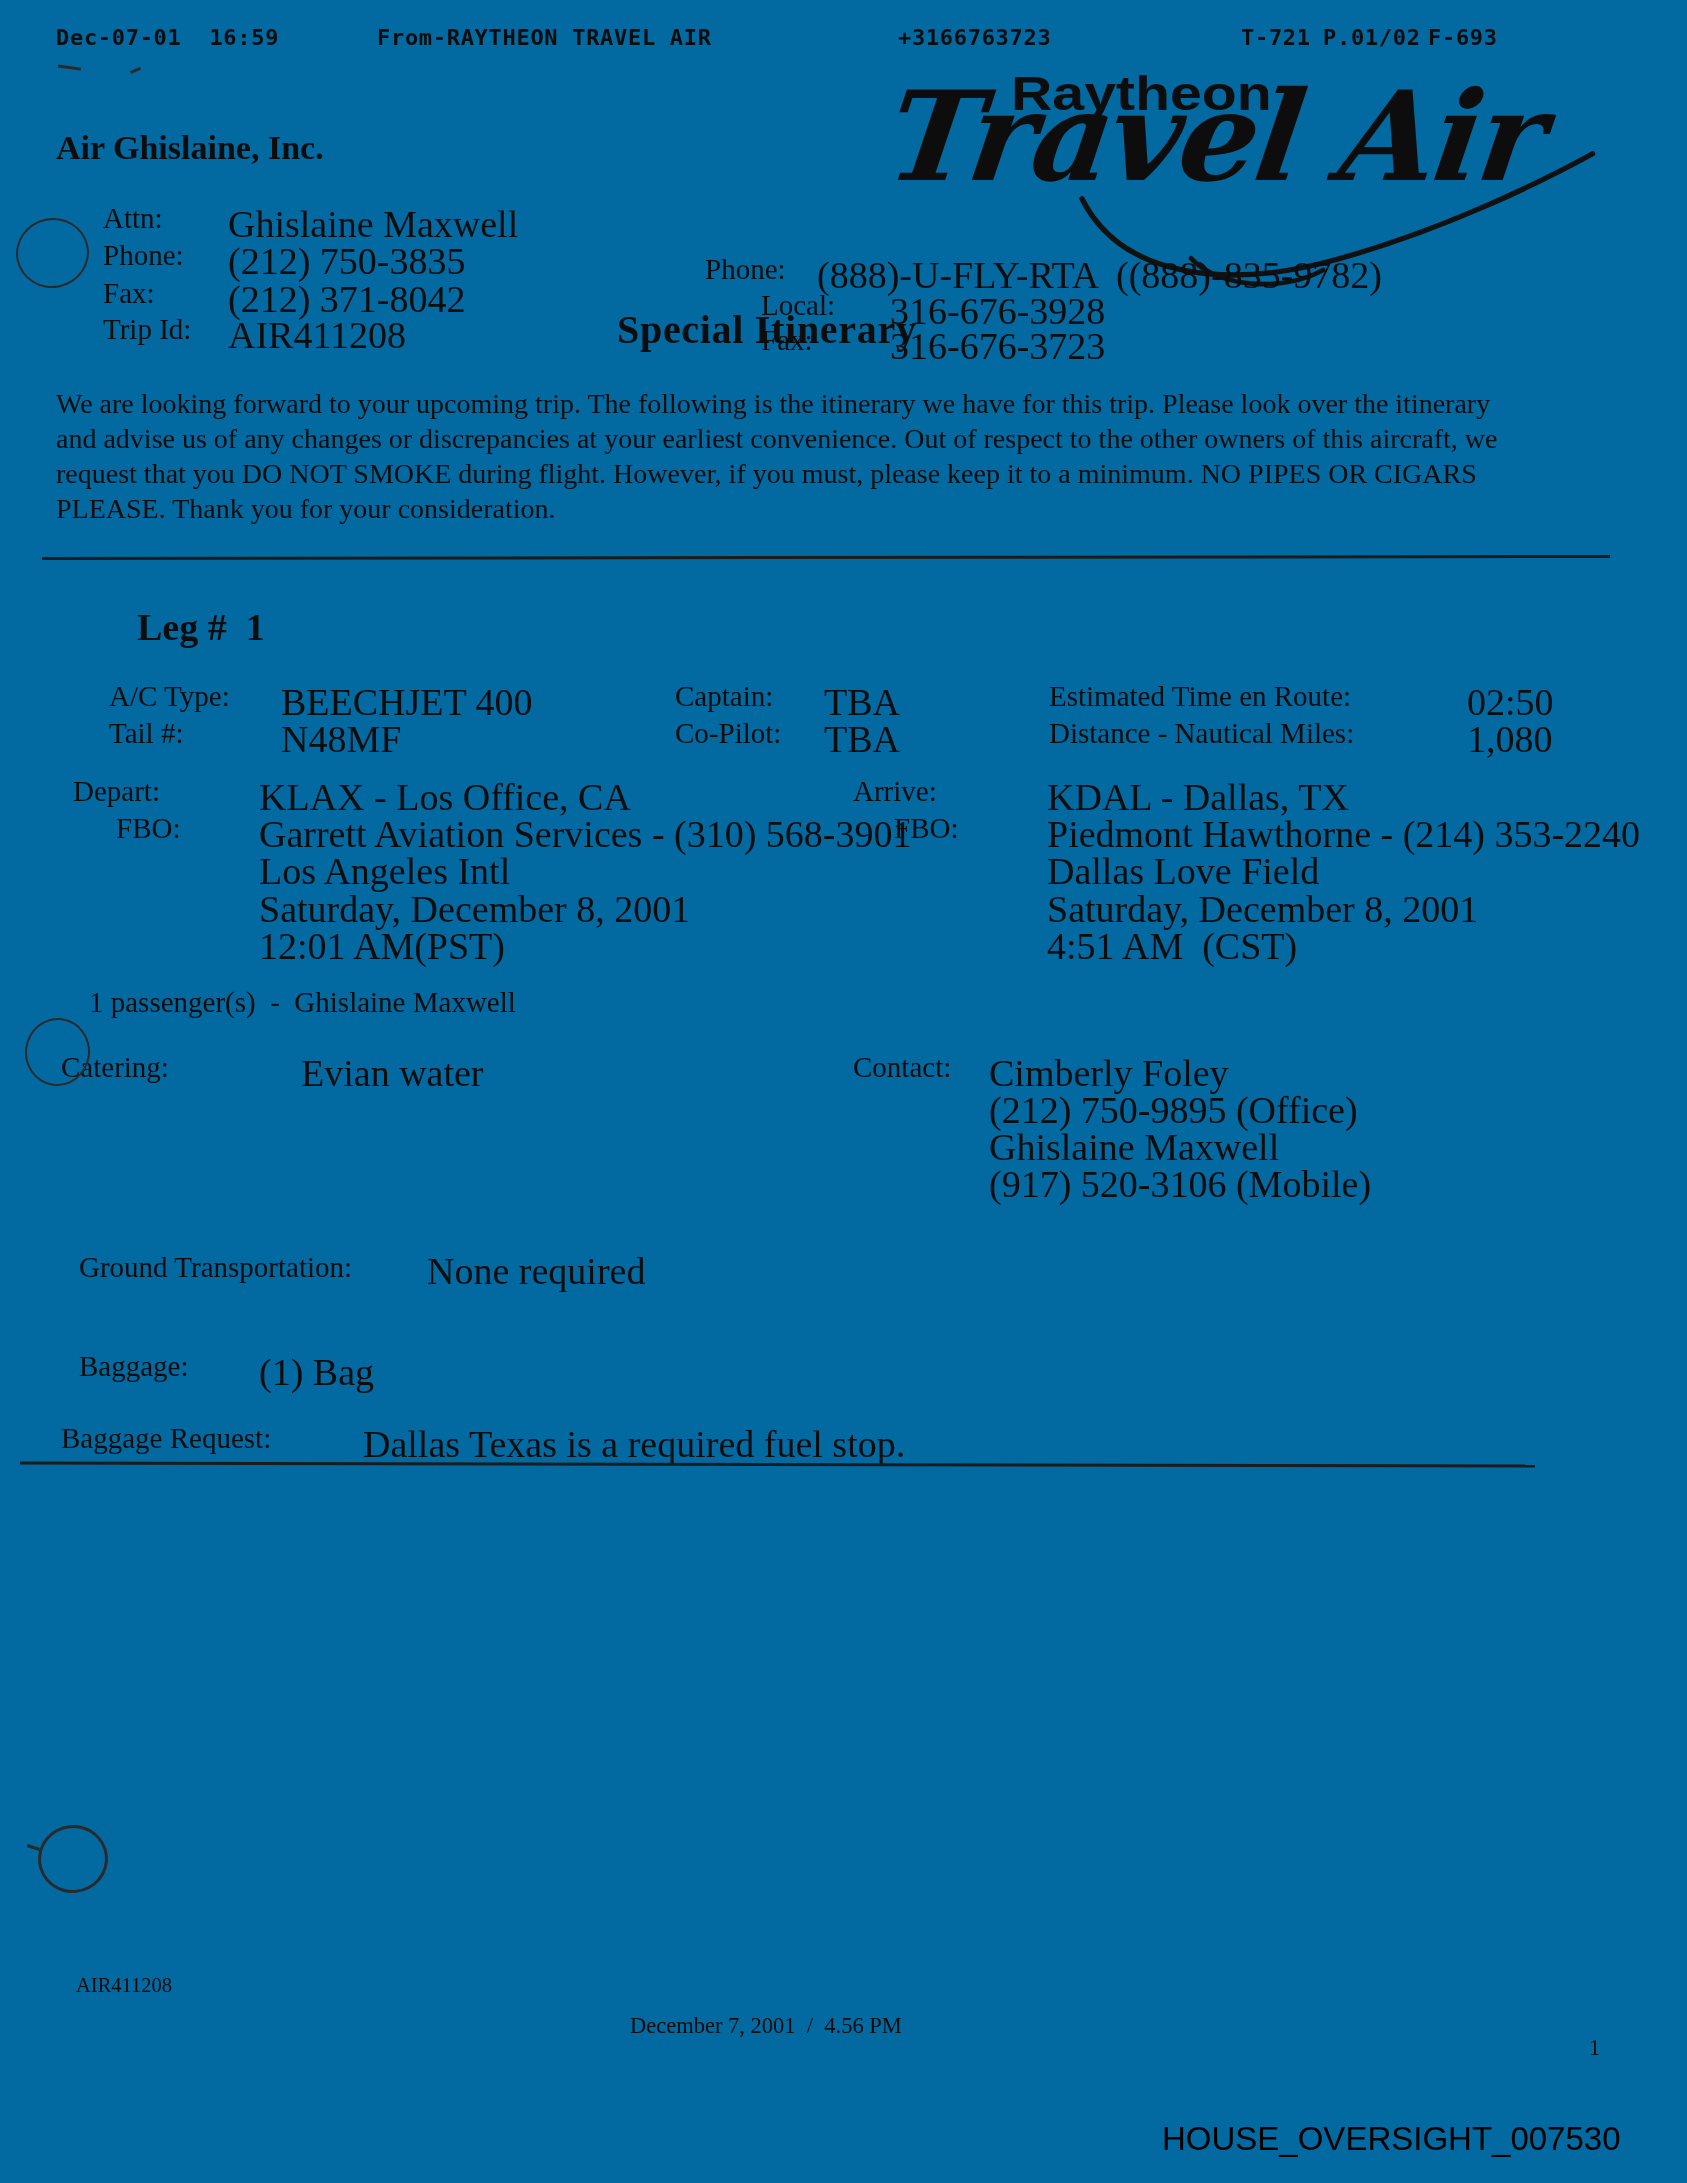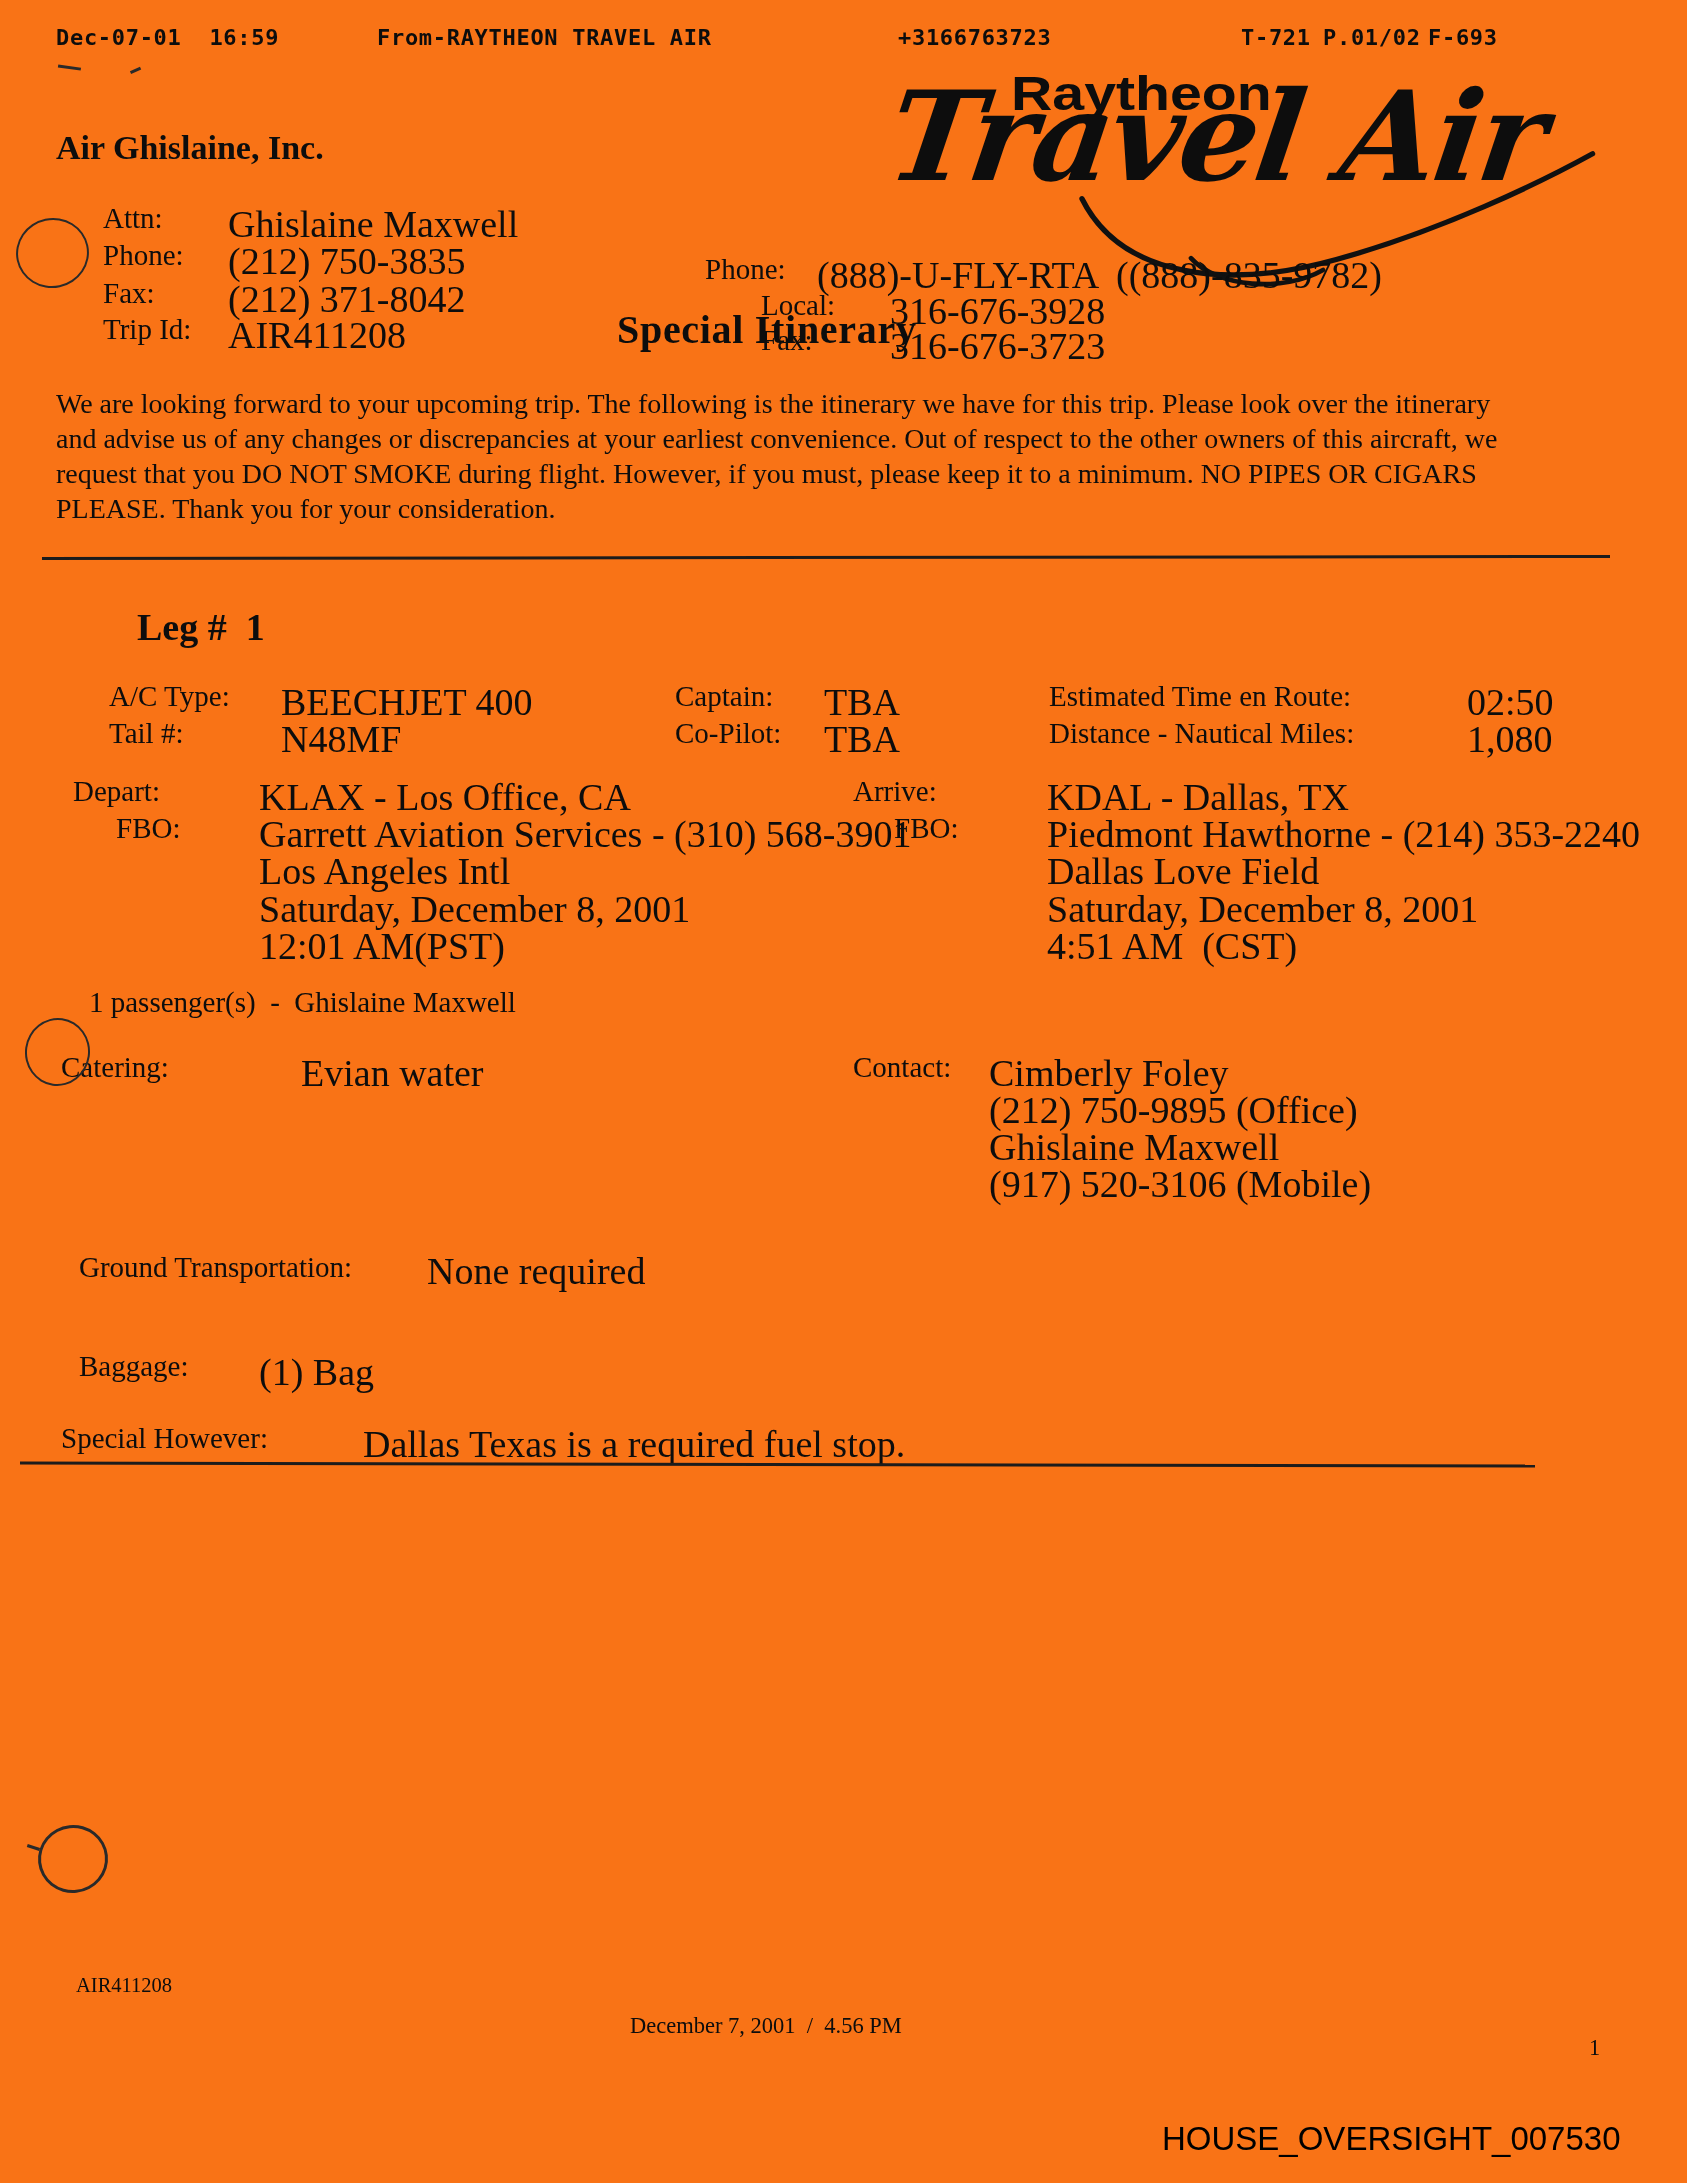--- a/index.html
+++ b/index.html
@@ -1,17 +1,17 @@
 <!DOCTYPE html>
 <html style="font-size:10.6px"><head>
 <meta charset="utf-8">
 <style>
   html,body{margin:0;padding:0;background:#888;}
   .page{
-    position:relative;width:1687px;height:2183px;background:#f97316;
+    position:relative;width:1687px;height:2183px;background:#0369a1;
     font-family:"Liberation Serif",serif;color:#0d0d0d;overflow:hidden;
   }
   .abs{position:absolute;white-space:pre;}
   .mono{font-family:"DejaVu Sans Mono",monospace;font-weight:700;font-size:22px;letter-spacing:0.7px;}
   .lbl{font-weight:400;font-size:29px;}
   .val{font-weight:400;font-size:38px;}
   .h1{font-weight:700;font-size:34px;}
   .title{font-weight:700;font-size:40px;letter-spacing:0.7px;}
   .para{font-size:28px;line-height:35px;white-space:normal;width:1462px;}
   .rule{background:#1c1c1c;height:3.3px;}
@@ -123,21 +123,21 @@
     <span class="abs val" style="left:989px;top:1162px">(917) 520-3106 (Mobile)</span>
 
     <div class="abs circle" style="left:25px;top:1018px;width:61px;height:64px;transform:rotate(8deg)"></div>
 
     <span class="abs lbl" style="left:79px;top:1249px;width:311px;white-space:normal;line-height:37px">Ground Transportation:</span>
     <span class="abs val" style="left:427px;top:1249px">None required</span>
 
     <span class="abs lbl" style="left:79px;top:1350px">Baggage:</span>
     <span class="abs val" style="left:259px;top:1350px">(1) Bag</span>
 
-    <span class="abs lbl" style="left:61px;top:1422px">Special However:</span>
+    <span class="abs lbl" style="left:61px;top:1422px">Baggage Request:</span>
     <span class="abs val" style="left:363px;top:1422px">Dallas Texas is a required fuel stop.</span>
     <div class="abs rule" style="left:20px;top:1463px;width:1515px;height:2.6px;transform:rotate(0.12deg)"></div>
   </div>
 
   <div class="abs circle" style="left:38px;top:1825px;width:64px;height:62px;transform:rotate(-6deg);border-width:3.3px"></div>
   <div class="abs scratch" style="left:26.5px;top:1846px;width:13.2px;height:2.6px;transform:rotate(18deg)"></div>
 
   <div>
     <span class="abs sm" style="left:76px;top:1974px">AIR411208</span>
     <span class="abs ftr" style="left:630px;top:2013px">December 7, 2001  /  4.56 PM</span>

